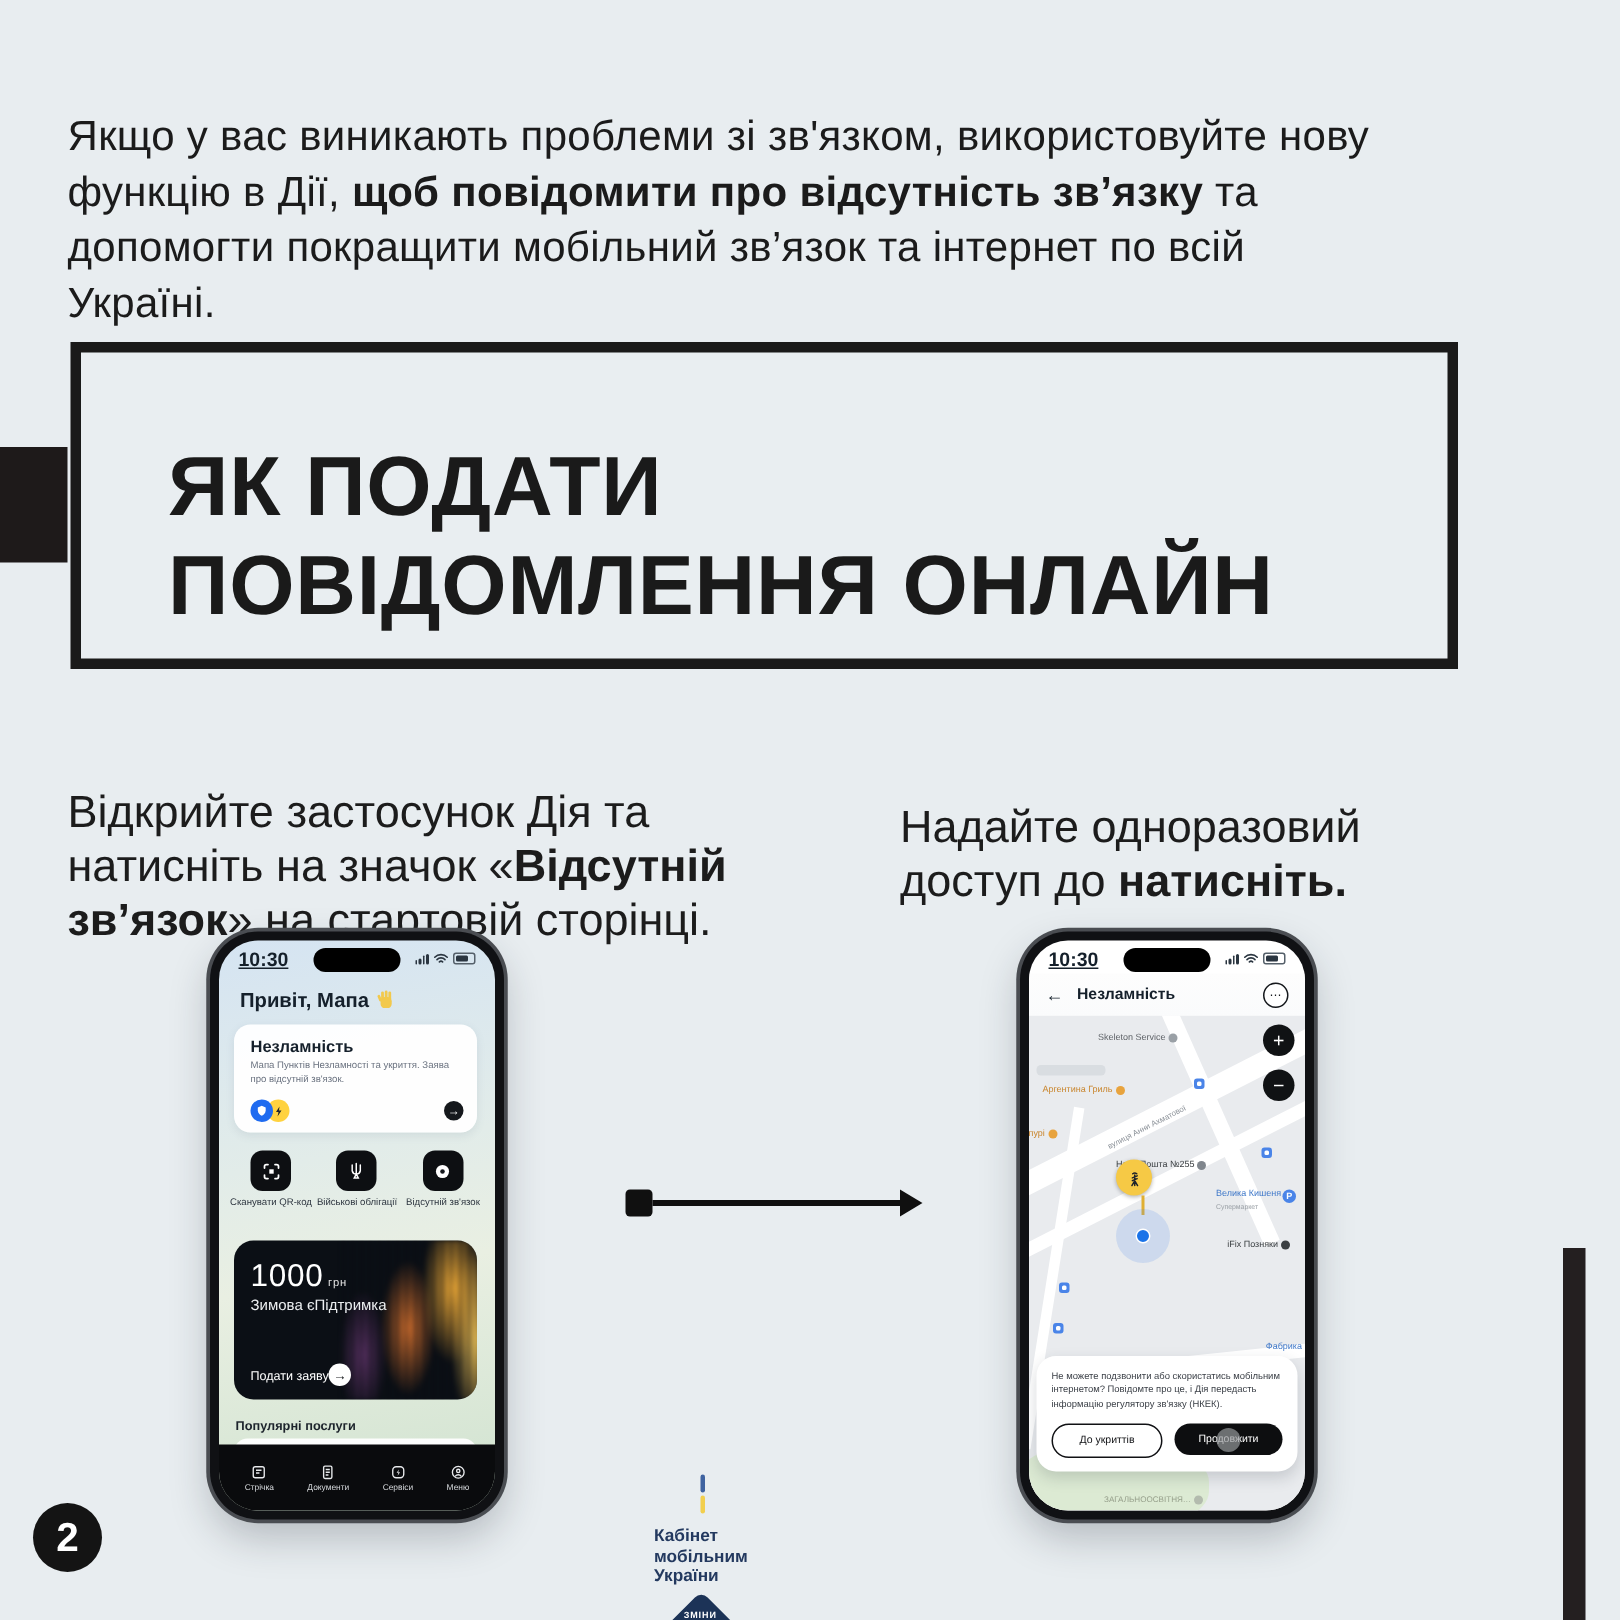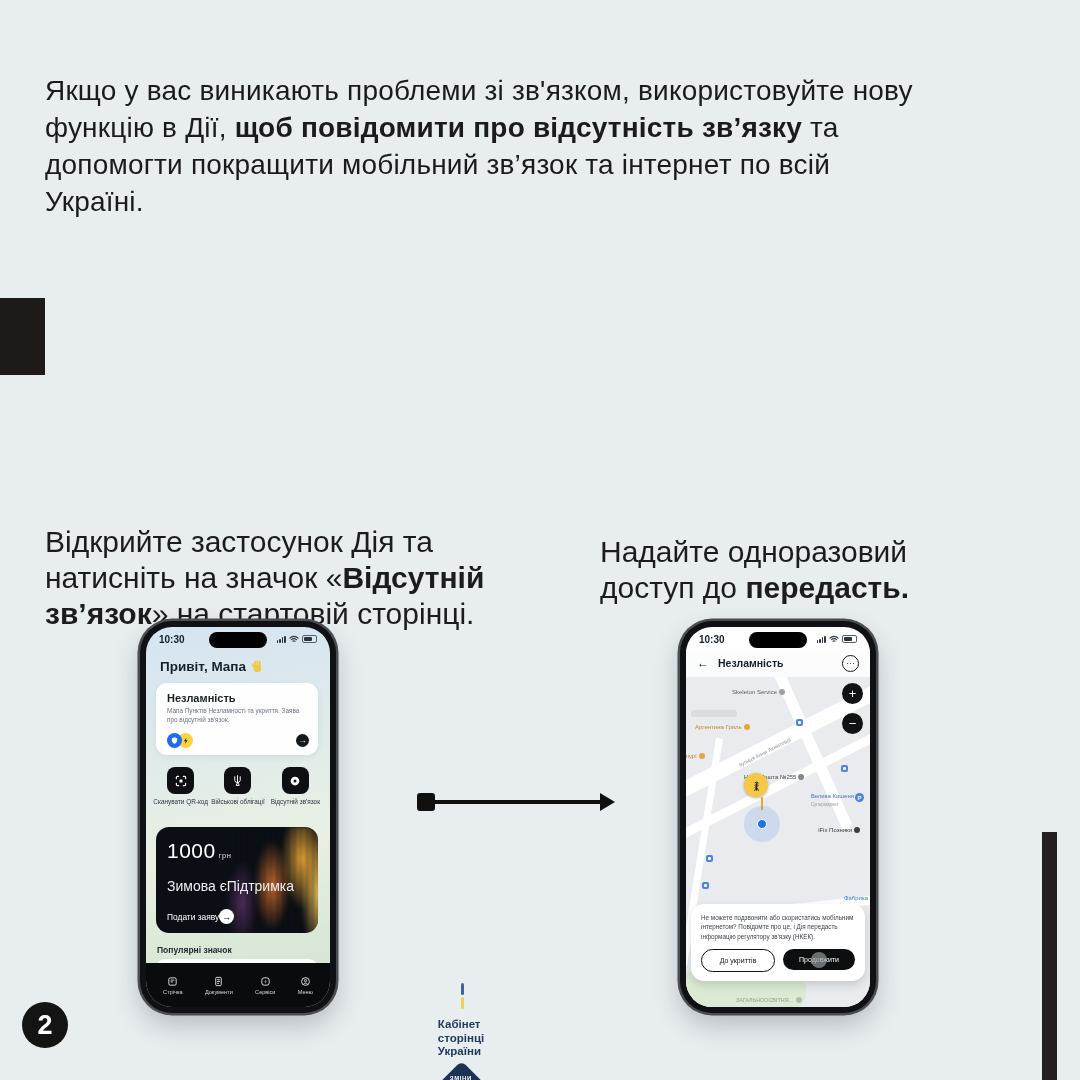--- a/index.html
+++ b/index.html
@@ -31,21 +31,21 @@
   .connector .ln{flex:1; height:3.5px; background:#101010;}
   .connector .tri{width:0; height:0; border-left:15px solid #101010; border-top:9px solid transparent; border-bottom:9px solid transparent;}
   
   .phone{position:absolute; width:196px; height:392px; background:#101114; border-radius:32px; padding:6px;
     box-sizing:border-box; box-shadow:0 0 0 2.5px #4a4d52, 0 12px 26px rgba(30,40,50,.25);}
   .screen{width:100%; height:100%; border-radius:26px; overflow:hidden; position:relative;}
   .notch{position:absolute; left:50%; transform:translateX(-50%); top:5px; width:58px; height:16px;
     background:#000; border-radius:9px; z-index:9;}
   .statusbar{position:absolute; top:4px; left:0; right:0; height:16px; display:flex; align-items:center;
     justify-content:space-between; padding:0 13px; z-index:8;}
-  .time{font-size:10px; font-weight:700; color:#15202b;}
+  .time{font-size:13px; font-weight:700; color:#15202b;text-decoration:underline;}
   .sticons{display:flex; align-items:flex-end; gap:3px;}
   .sig{display:flex; align-items:flex-end; gap:1px;}
   .sig i{display:block; width:1.6px; background:#2a3540; border-radius:1px;}
   .batt{width:13px; height:6.5px; border:1px solid #55606a; border-radius:2px; position:relative;}
   .batt i{position:absolute; left:1px; top:1px; bottom:1px; width:8px; background:#2a3540; border-radius:1px;}
   
   .screen-home{background:linear-gradient(170deg,#d5e4f2 0%,#e2ece9 38%,#e9efe2 58%,#cfe2cf 100%);}
   .greet{position:absolute; left:14px; top:32px; font-size:13.5px; font-weight:700; color:#15202b; display:flex; gap:4px; align-items:center;}
   .ncard{position:absolute; left:10px; top:56px; width:162px; height:72px; background:rgba(255,255,255,.95);
     border-radius:11px; box-shadow:0 2px 6px rgba(90,110,130,.12);}
@@ -67,21 +67,21 @@
     background:
       radial-gradient(ellipse 30px 72px at 78% 30%, rgba(247,176,56,.95), rgba(247,176,56,0) 70%),
       radial-gradient(ellipse 26px 64px at 48% 55%, rgba(233,122,48,.85), rgba(233,122,48,0) 70%),
       radial-gradient(ellipse 22px 60px at 18% 72%, rgba(142,72,152,.55), rgba(142,72,152,0) 72%),
       radial-gradient(ellipse 26px 84px at 95% 62%, rgba(252,206,92,.95), rgba(252,206,92,0) 72%);
     filter:blur(1.5px);}
   .flame:after{content:""; position:absolute; inset:0;
     background:repeating-linear-gradient(90deg, rgba(8,10,16,0) 0 4px, rgba(8,10,16,.28) 4px 6px);}
   .promo .amt{position:absolute; left:11px; top:12px; font-size:21px; font-weight:500; letter-spacing:.5px;}
   .promo .cur{font-size:7.5px; color:#e3e3e3; margin-left:3px;}
-  .promo .sub{position:absolute; left:11px; top:51px; font-size:14px; color:#eceff1;text-align:center;}
+  .promo .sub{position:absolute; left:11px; top:38px; font-size:10px; color:#eceff1;text-align:center;}
   .promo .cta{position:absolute; left:11px; right:9px; bottom:9px; display:flex; align-items:center; justify-content:flex-start;}
   .promo .cta .txt{font-size:8.4px; color:#fff;}
   .promo .cta .gw{width:15px; height:15px; border-radius:50%; background:#fff; color:#15181c; font-size:9px;
     display:flex; align-items:center; justify-content:center;}
   .popular{position:absolute; left:11px; top:318px; font-size:8.5px; font-weight:600; color:#1d242c;}
   .sliver{position:absolute; left:10px; top:332px; width:162px; height:12px; background:rgba(255,255,255,.92); border-radius:9px 9px 0 0;}
   .navbar{position:absolute; left:0; right:0; bottom:0; height:44px; background:#0a0b0d;
     display:flex; align-items:center; justify-content:space-around; padding:0 6px;}
   .navitem{display:flex; flex-direction:column; align-items:center; gap:2px;}
   .navitem .nl{font-size:5.6px; color:#d6d9dc;}
@@ -144,25 +144,28 @@
     background:#141414; color:#fff; font-size:27px; font-weight:700; display:flex; align-items:center; justify-content:center;}
   svg{display:block;}
 </style>
 </head>
 <body>
 
 <div id="canvas">
 
   <p class="intro"><span>Якщо у вас виникають проблеми зі зв'язком, використовуйте нову функцію в Дії, </span><b>щоб повідомити про відсутність зв’язку</b><span> та допомогти покращити мобільний зв’язок та інтернет по всій Україні.</span></p>
 
+  <div class="head-box">
+    <h1>ЯК ПОДАТИ ПОВІДОМЛЕННЯ ОНЛАЙН</h1>
+  </div>
   <div class="left-tab"></div>
   <div class="right-bar"></div>
 
   <p class="step step-left"><span>Відкрийте застосунок Дія та натисніть на значок «</span><b>Відсутній зв’язок</b><span>» на стартовій сторінці.</span></p>
-  <p class="step step-right"><span>Надайте одноразовий доступ до </span><b>передасть.</b></p>
+  <p class="step step-right"><span>Надайте одноразовий доступ до </span><b>натисніть.</b></p>
 
   <div class="connector">
     <div class="sq"></div>
     <div class="ln"></div>
     <div class="tri"></div>
   </div>
 
   <div class="phone" style="left:140px; top:621px;">
     <div class="screen screen-home">
       <div class="notch"></div>
@@ -247,21 +250,21 @@
       <div class="promo">
         <div class="flame"></div>
         <div class="amt"><span>1000</span><span class="cur">грн</span></div>
         <div class="sub">Зимова єПідтримка</div>
         <div class="cta">
           <span class="txt">Подати заяву</span>
           <span class="gw">→</span>
         </div>
       </div>
 
-      <div class="popular">Популярні значок</div>
+      <div class="popular">Популярні послуги</div>
       <div class="sliver"></div>
 
       <div class="navbar">
         <div class="navitem">
           <svg width="11" height="11" viewBox="0 0 24 24" fill="none" stroke="#e8eaec" stroke-width="2">
               <rect x="4" y="4" width="16" height="16" rx="3"></rect>
               <path d="M8 9h8M8 13h5"></path>
             </svg>
           <span class="nl">Стрічка</span>
         </div>
@@ -407,21 +410,21 @@
         <path d="M20 37l-6 12h12z"></path>
         <path d="M8 7l4 4M32 7l-4 4"></path>
       </g>
     </svg>
     <div class="divider">
         <i class="b"></i>
         <i class="y"></i>
       </div>
     <div class="cab">
       <div>Кабінет</div>
-      <div>сторінці</div>
+      <div>мобільним</div>
       <div>України</div>
     </div>
     <div class="diamond d-navy">
       <div class="rot">
           <div class="inner">
         <div class="zm-small">ЗМІНИ</div>
         <div class="zm-big">Є!</div>
       </div>
         </div>
     </div>

